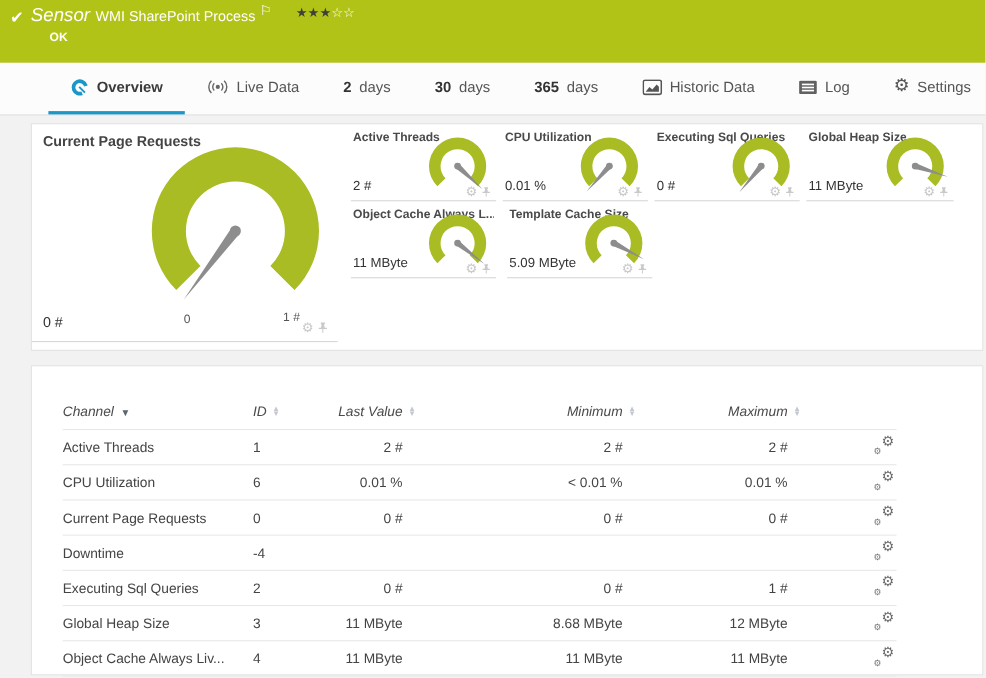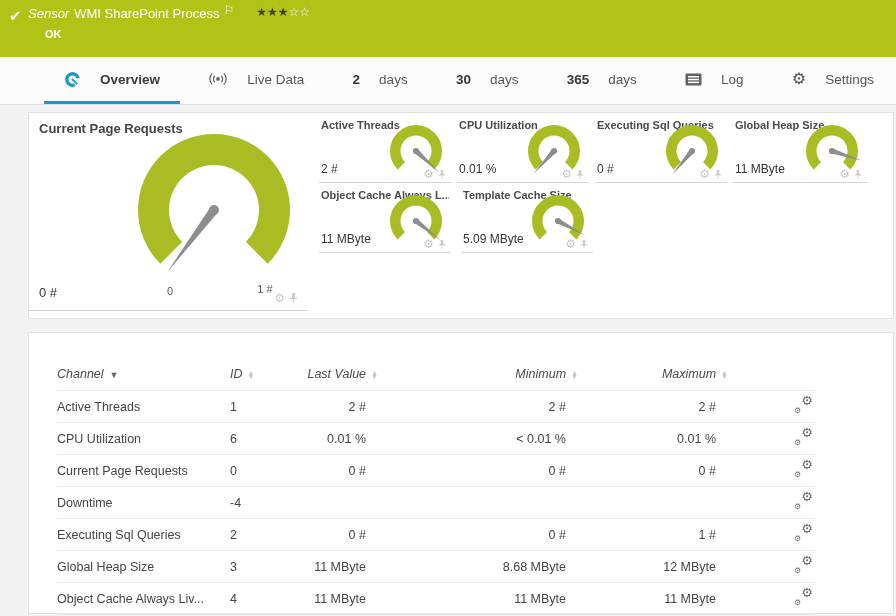--- a/index.html
+++ b/index.html
@@ -14,37 +14,37 @@
   
   .banner {
     height: 57px; background: #b2c318; color: #fff;
     position: relative;
   }
   .banner .check {
     position: absolute; left: 9px; top: 7px;
     font-size: 15px; color: #fff;
   }
   .title-line { position: absolute; left: 28px; top: 4px; white-space: nowrap; }
-  .kind { font-style: italic; font-size: 13px; }
+  .kind { font-style: italic; font-size: 17px; }
   .sensor-name { font-size: 13px; margin-left: 5px; }
   .flag { font-size: 12px; vertical-align: top; position: relative; top: -1px; margin-left: 4px; }
   .stars { margin-left: 22px; vertical-align: top; position: relative; top: -2px; letter-spacing: 0px; }
   .star { font-size: 12px; color: #3f4136; }
   .star.empty { color: #fdfdf4; }
   .status-line { position: absolute; left: 45px; top: 28px; font-size: 11px; font-weight: bold; }
 
   
   .tabbar {
     height: 48px; background: #fcfcfc; border-bottom: 1px solid #ddd;
     display: flex; align-items: stretch;
     padding-left: 44px; padding-right: 2px;
     justify-content: space-between;
   }
   .tab {
-    display: flex; align-items: center; gap: 19px;
+    display: flex; align-items: center; gap: 7px;
     padding: 0 20px; cursor: pointer;
     border-bottom: 3px solid transparent;
     font-size: 13.5px; color: #555; white-space: nowrap;
   }
   .tab.active { border-bottom-color: #1b96c8; font-weight: bold; color: #3a3a3a; }
   .tab-prefix { font-weight: bold; color: #333; }
   .tab-prefix:empty { display: none; }
   .tab .gear-glyph { font-size: 16px; color: #555; line-height: 1; }
 
   
@@ -142,20 +142,28 @@
     <span class="tab-prefix">2</span>
     <span class="tab-label">days</span>
   </div>
   <div class="tab">
     <span class="tab-prefix">30</span>
     <span class="tab-label">days</span>
   </div>
   <div class="tab">
     <span class="tab-prefix">365</span>
     <span class="tab-label">days</span>
+  </div>
+  <div class="tab">
+    <svg width="18" height="15" viewBox="0 0 18 15">
+      <rect x="0.8" y="1" width="16.4" height="12.8" rx="1.6" fill="none" stroke="#555" stroke-width="1.4"></rect>
+      <path d="M3 11.4 L6.4 7.2 L9 9.4 L13 4.8 L15 6.8 V11.4 Z" fill="#555"></path>
+    </svg>
+
+    <span class="tab-label">Historic Data</span>
   </div>
   <div class="tab">
     <svg width="17" height="13" viewBox="0 0 17 13">
       <rect x="0.5" y="0.5" width="16" height="12" rx="1" fill="#616161"></rect>
       <rect x="3" y="3" width="11" height="1.5" fill="#fff"></rect>
       <rect x="3" y="5.8" width="11" height="1.5" fill="#fff"></rect>
       <rect x="3" y="8.6" width="11" height="1.5" fill="#fff"></rect>
     </svg>
 
     <span class="tab-label">Log</span>

